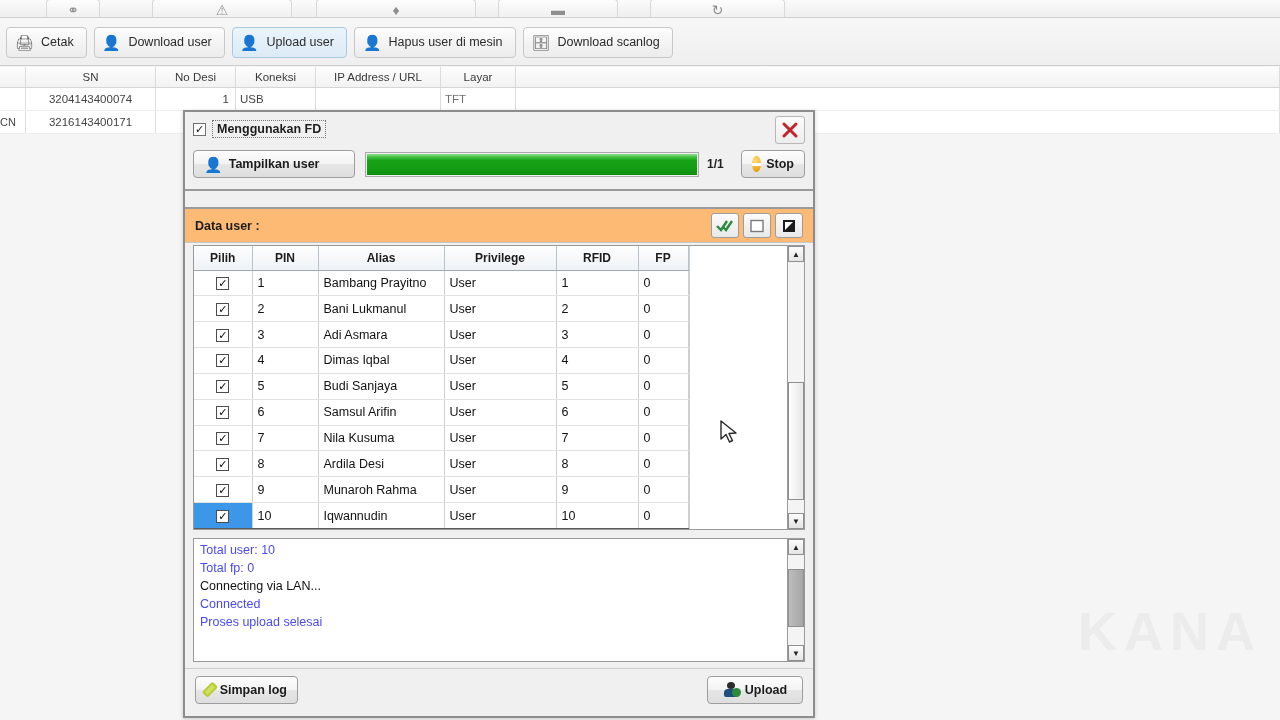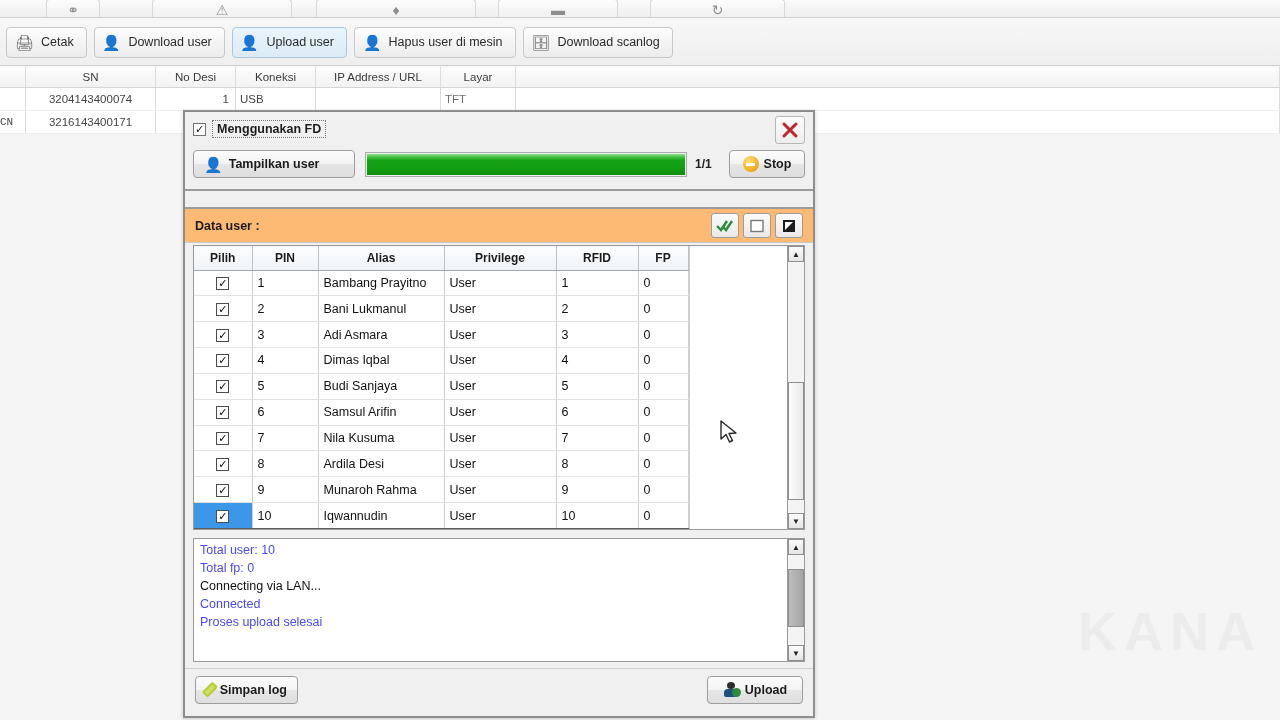--- a/index.html
+++ b/index.html
@@ -67,21 +67,21 @@
   .cw1 { width: 130px; }
   .cw2 { width: 80px; }
   .cw3 { width: 80px; }
   .cw4 { width: 125px; }
   .cw5 { width: 75px; }
   .cwrest { flex: 1; }
   .bg-grid-row .cw1 { justify-content: center; }
   .bg-grid-row .cw2 { justify-content: flex-end; padding-right: 6px; }
   .bg-grid-row .cw3 { justify-content: flex-start; padding-left: 4px; }
   .bg-grid-row .cw5 { justify-content: flex-start; padding-left: 4px; color:#6f6f6f;}
-  .bg-grid-row .cw0 { justify-content: flex-start; padding-left: 0px; font-size: 11px; font-family: Liberation Mono, monospace; }
+  .bg-grid-row .cw0 { justify-content: flex-start; padding-left: 0px; font-size: 11px; }
 
   .watermark {
     position: absolute; right: 18px; top: 600px;
     font-size: 54px; letter-spacing: 7px; font-weight: 700;
     color: #ececec; user-select: none; font-family: "Liberation Sans", sans-serif;
   }
 
   
   .dialog {
     position: absolute; left: 183px; top: 110px; width: 632px; height: 608px;
@@ -126,21 +126,21 @@
   #show-users-btn { width: 162px; justify-content: flex-start; }
   .progress-wrap {
     flex: 1; height: 25px; margin: 0 8px 0 10px; position: relative;
     background: #efefef; border: 1px solid #a9a9a9; padding: 1px;
   }
   .progress-bar {
     height: 100%;
     background: linear-gradient(#8ce08c 0%, #3fbc3f 16%, #17a317 30%, #119c11 70%, #0e8f0e 100%);
   }
   .progress-count { font-size: 12px; font-weight: bold; color: #222; width: 34px; }
-  #stop-btn { width: 76px; }
+  #stop-btn { width: 64px; }
   .stop-ic {
     width: 16px; height: 16px; border-radius: 50%;
     background: radial-gradient(circle at 35% 30%, #ffe07a, #f0a81a 70%, #d68d08);
     display: inline-flex; align-items: center; justify-content: center;
     margin-right: 5px;
   }
   .stop-ic i { display: block; width: 9px; height: 3px; background: #fff; }
 
   .dlg-gap { height: 18px; background: #f0f0f0; border-bottom: 2px solid #9a9a9a; }
 

